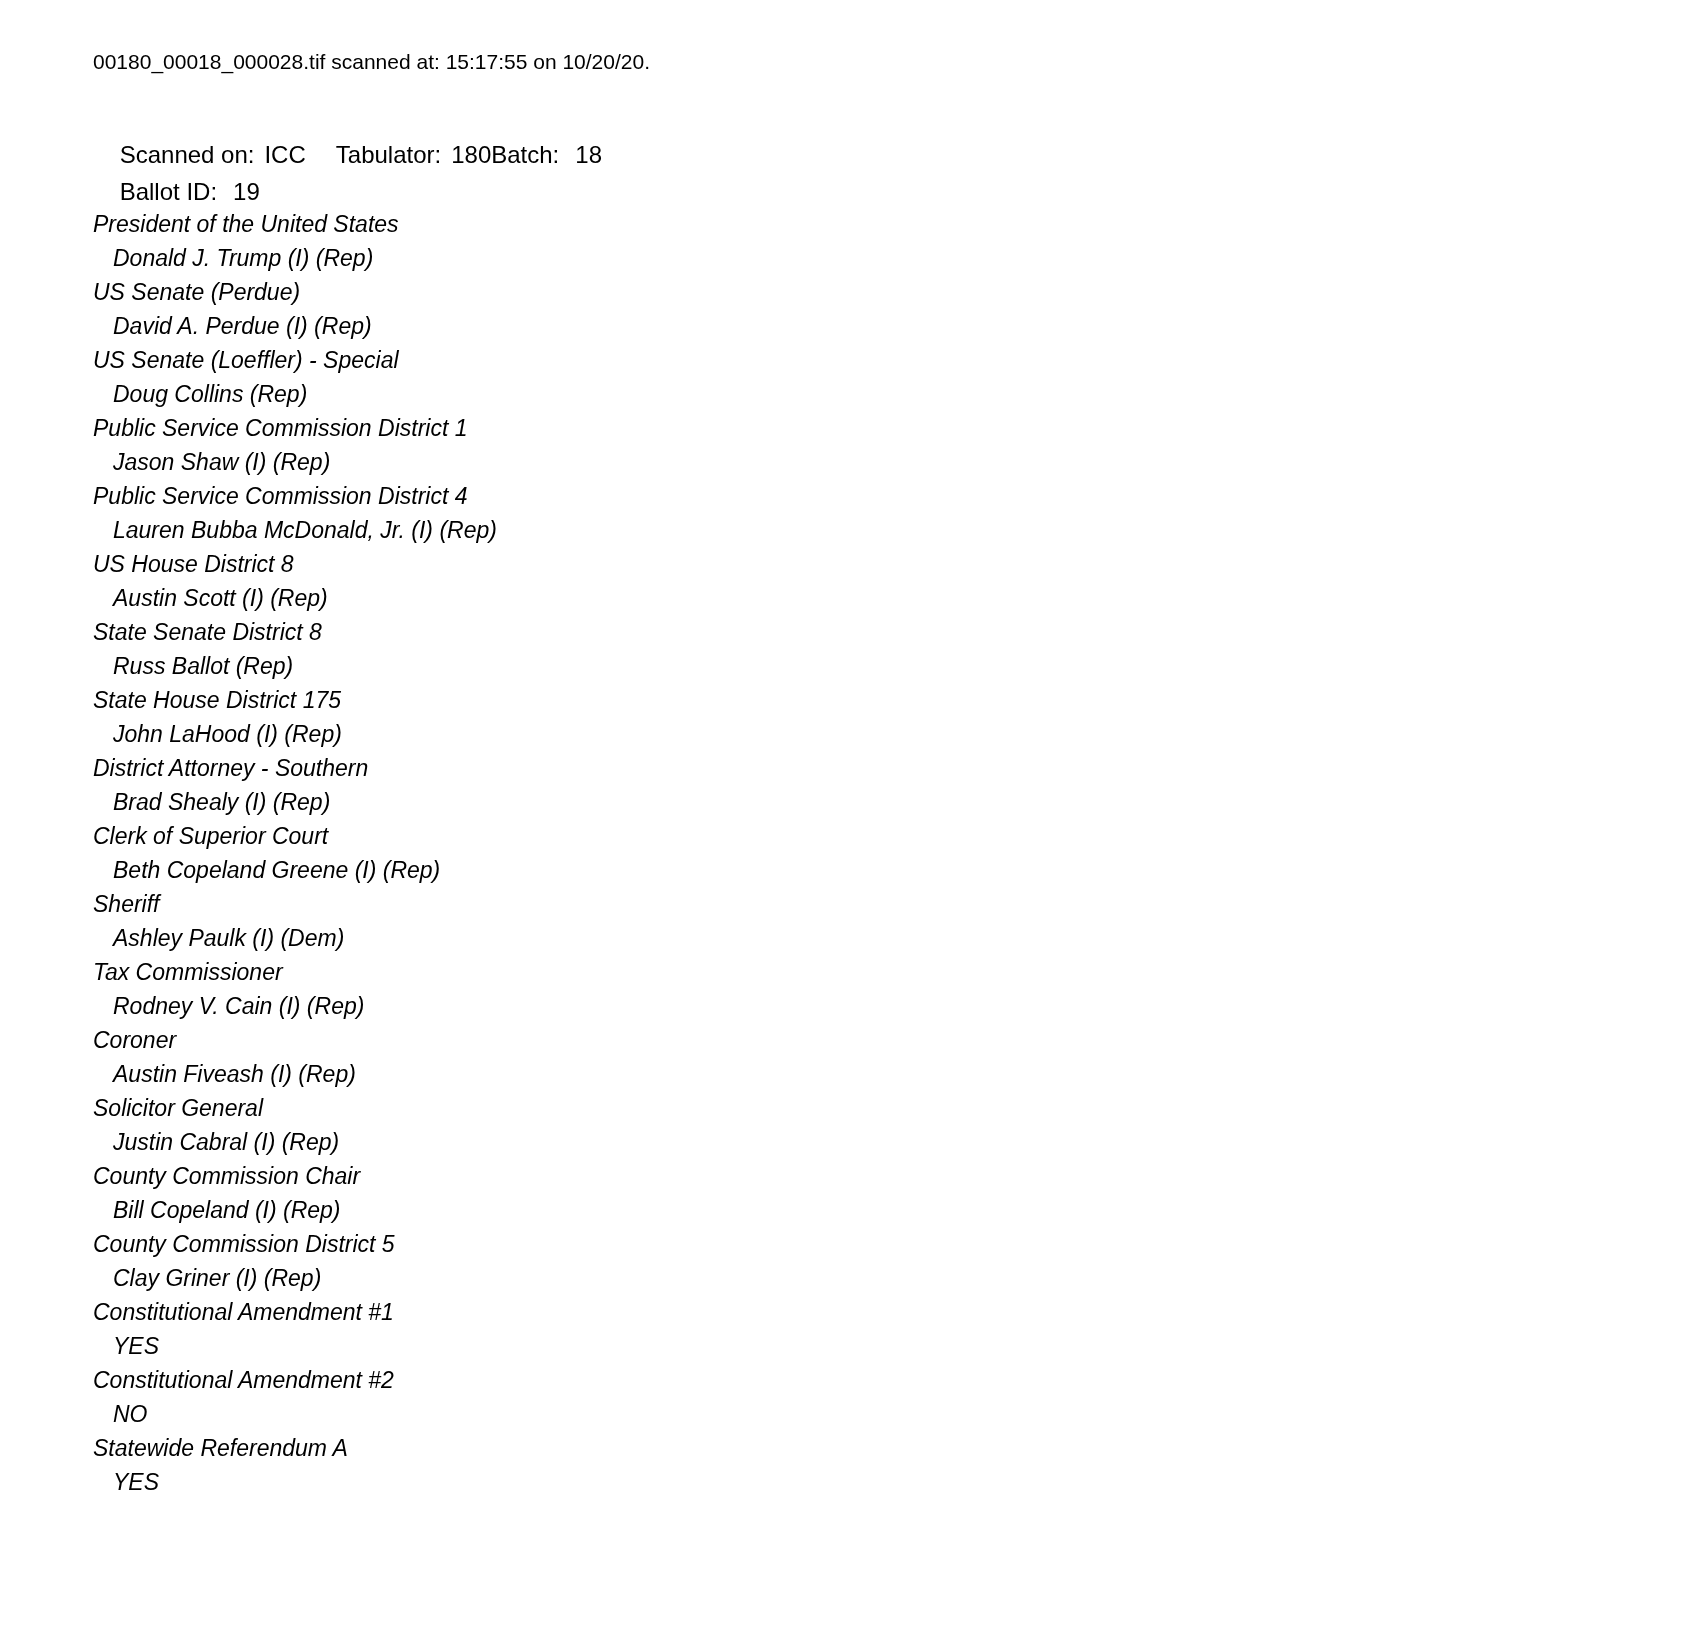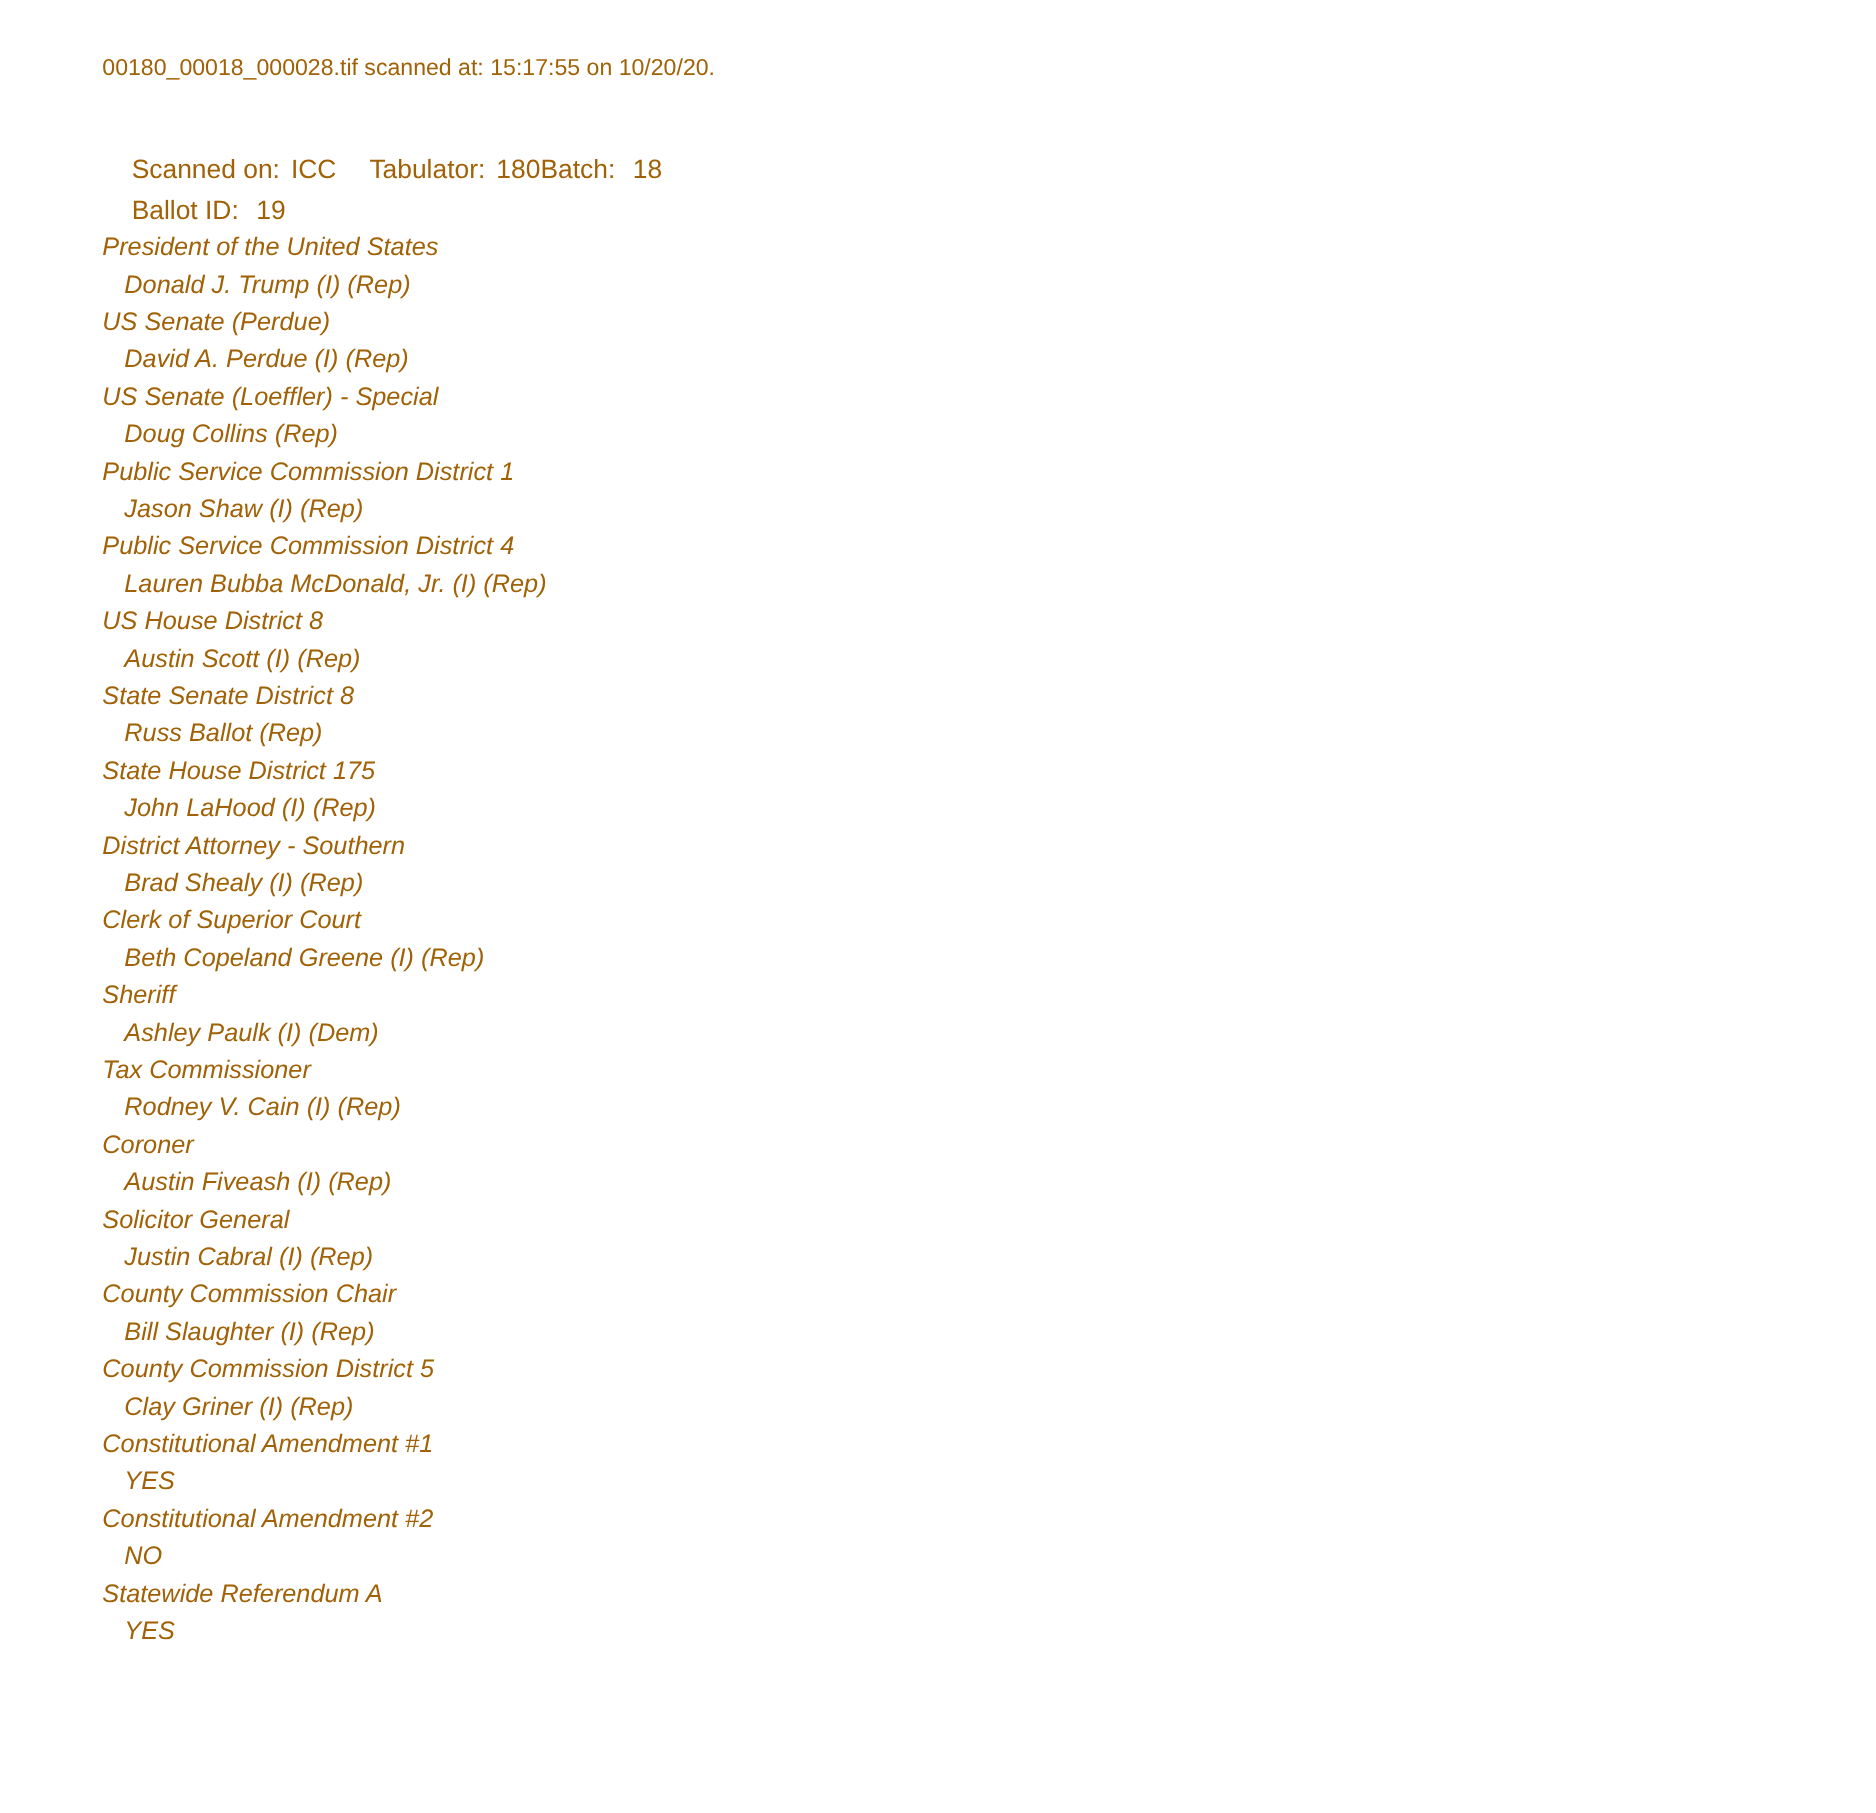--- a/index.html
+++ b/index.html
@@ -6,21 +6,21 @@
     margin: 0;
     padding: 0;
     background: #ffffff;
   }
   .page {
     position: relative;
     width: 1705px;
     height: 1648px;
     background: #ffffff;
     font-family: "Liberation Sans", sans-serif;
-    color: #a16207;
+    color: #000000;
     overflow: hidden;
   }
   .filename-line {
     position: absolute;
     left: 93px;
     top: 50px;
     font-size: 21px;
     white-space: pre;
   }
   .scan-line {
@@ -97,21 +97,21 @@
       <div class="selection-line">Beth Copeland Greene (I) (Rep)</div>
       <div class="office-line">Sheriff</div>
       <div class="selection-line">Ashley Paulk (I) (Dem)</div>
       <div class="office-line">Tax Commissioner</div>
       <div class="selection-line">Rodney V. Cain (I) (Rep)</div>
       <div class="office-line">Coroner</div>
       <div class="selection-line">Austin Fiveash (I) (Rep)</div>
       <div class="office-line">Solicitor General</div>
       <div class="selection-line">Justin Cabral (I) (Rep)</div>
       <div class="office-line">County Commission Chair</div>
-      <div class="selection-line">Bill Slaughter (I) (Rep)</div>
+      <div class="selection-line">Bill Copeland (I) (Rep)</div>
       <div class="office-line">County Commission District 5</div>
       <div class="selection-line">Clay Griner (I) (Rep)</div>
       <div class="office-line">Constitutional Amendment #1</div>
       <div class="selection-line">YES</div>
       <div class="office-line">Constitutional Amendment #2</div>
       <div class="selection-line">NO</div>
       <div class="office-line">Statewide Referendum A</div>
       <div class="selection-line">YES</div>
     </div>
 

